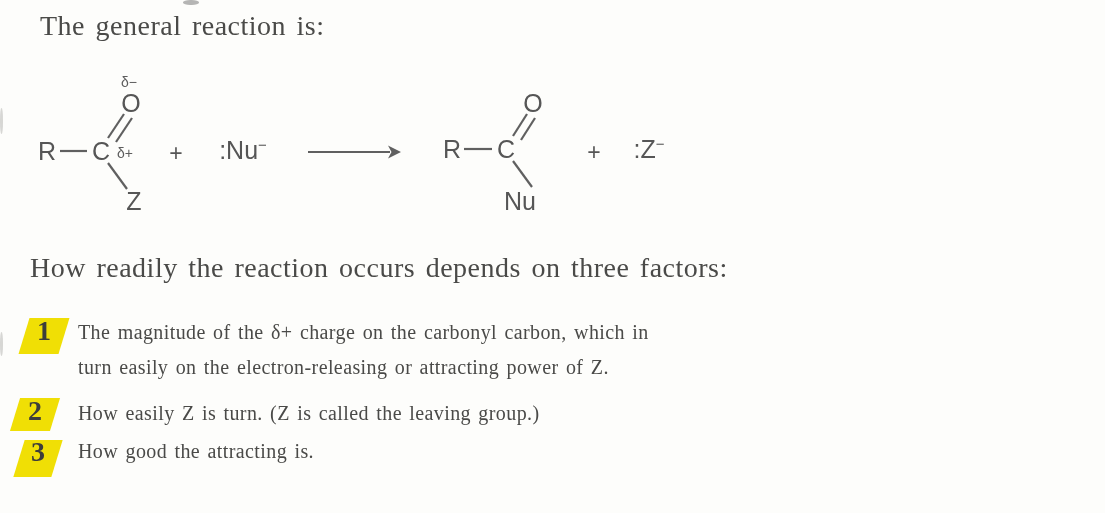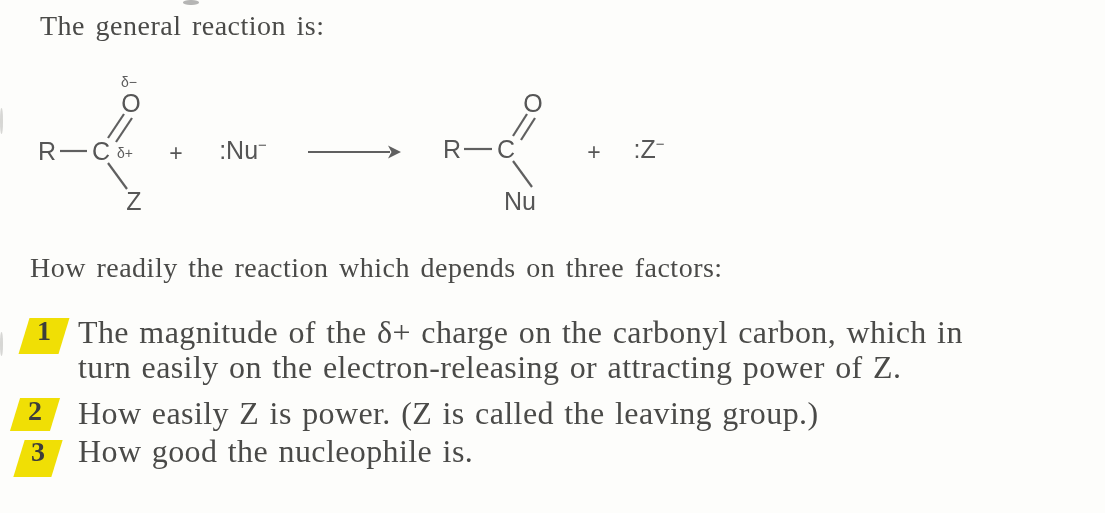--- a/index.html
+++ b/index.html
@@ -87,21 +87,21 @@
     position: absolute;
     font-family: "Liberation Serif", serif;
     font-weight: bold;
     font-size: 28px;
     line-height: 1.1;
     color: #3d3d3b;
   }
   .item-text {
     position: absolute;
     left: 78px;
-    font-size: 32px;
+    font-size: 20px;
     line-height: 35px;
     letter-spacing: 0.4px;
     word-spacing: 2px;
     white-space: nowrap;
   }
   
   .artifact {
     position: absolute;
     background: #8f8f8d;
     border-radius: 45%;
@@ -150,37 +150,37 @@
     <span class="atom" style="left:533px; top:43px;">O</span>
     <span class="atom" style="left:452px; top:89px;">R</span>
     <span class="atom" style="left:506px; top:89px;">C</span>
     <span class="atom" style="left:520px; top:141px;">Nu</span>
 
     <span class="op" style="left:594px; top:92px;">+</span>
 
     <span class="species" style="left:649px; top:89px;"><span>:Z</span><sup>−</sup></span>
   </div>
 
-  <div class="serif-line" style="left:30px; top:252px;">How readily the reaction which depends on three factors:</div>
+  <div class="serif-line" style="left:30px; top:252px;">How readily the reaction occurs depends on three factors:</div>
 
   <div>
 
     <div class="hl" style="left:24px; top:318px; width:40px; height:36px;"></div>
     <div class="digit" style="left:37px; top:316px;">1</div>
     <div class="item-text" style="top:315px;">
       <div>The magnitude of the δ+ charge on the carbonyl carbon, which in</div>
       <div>turn easily on the electron-releasing or attracting power of Z.</div>
     </div>
 
     <div class="hl" style="left:15px; top:398px; width:40px; height:33px;"></div>
     <div class="digit" style="left:28px; top:396px;">2</div>
     <div class="item-text" style="top:396px;">
-      <div>How easily Z is power. (Z is called the leaving group.)</div>
+      <div>How easily Z is turn. (Z is called the leaving group.)</div>
     </div>
 
     <div class="hl" style="left:19px; top:440px; width:38px; height:37px;"></div>
     <div class="digit" style="left:31px; top:437px;">3</div>
     <div class="item-text" style="top:434px;">
-      <div>How good the nucleophile is.</div>
+      <div>How good the attracting is.</div>
     </div>
 
   </div>
 </div>
 
 </body></html>

